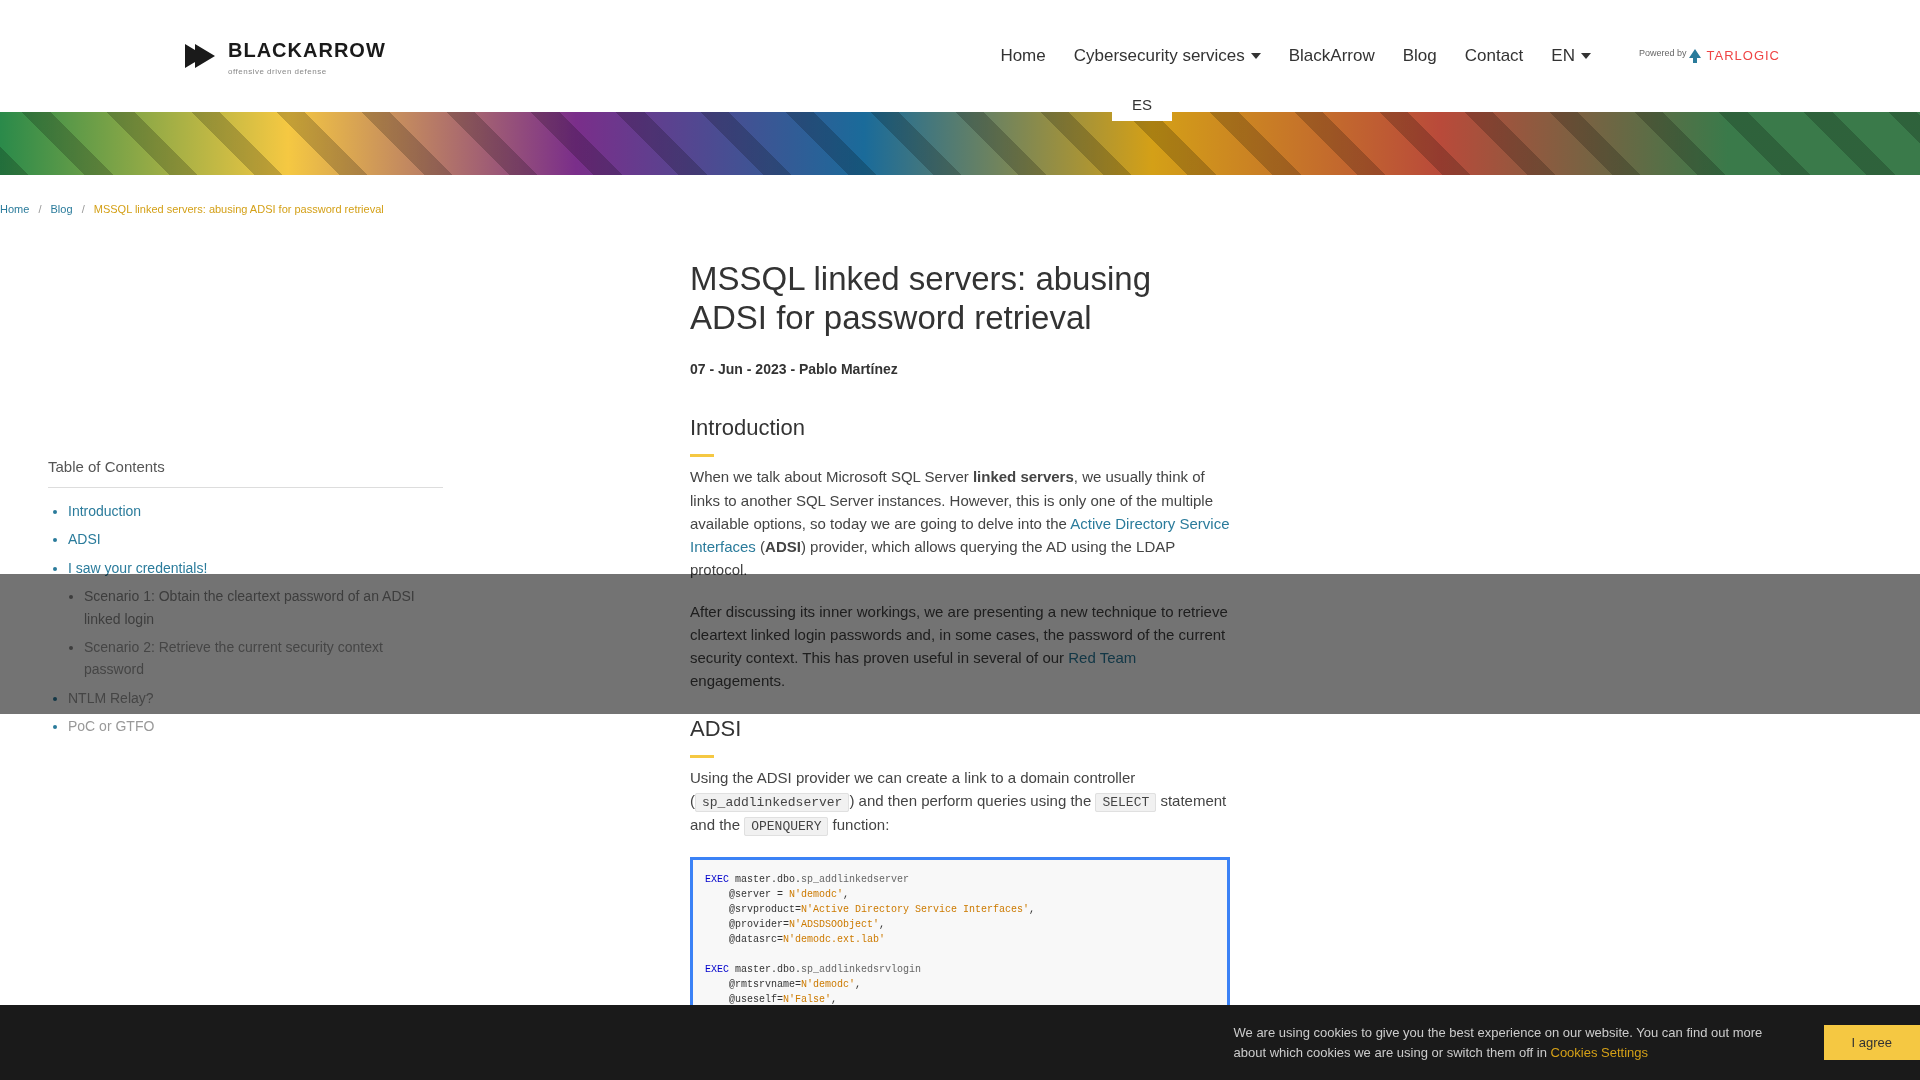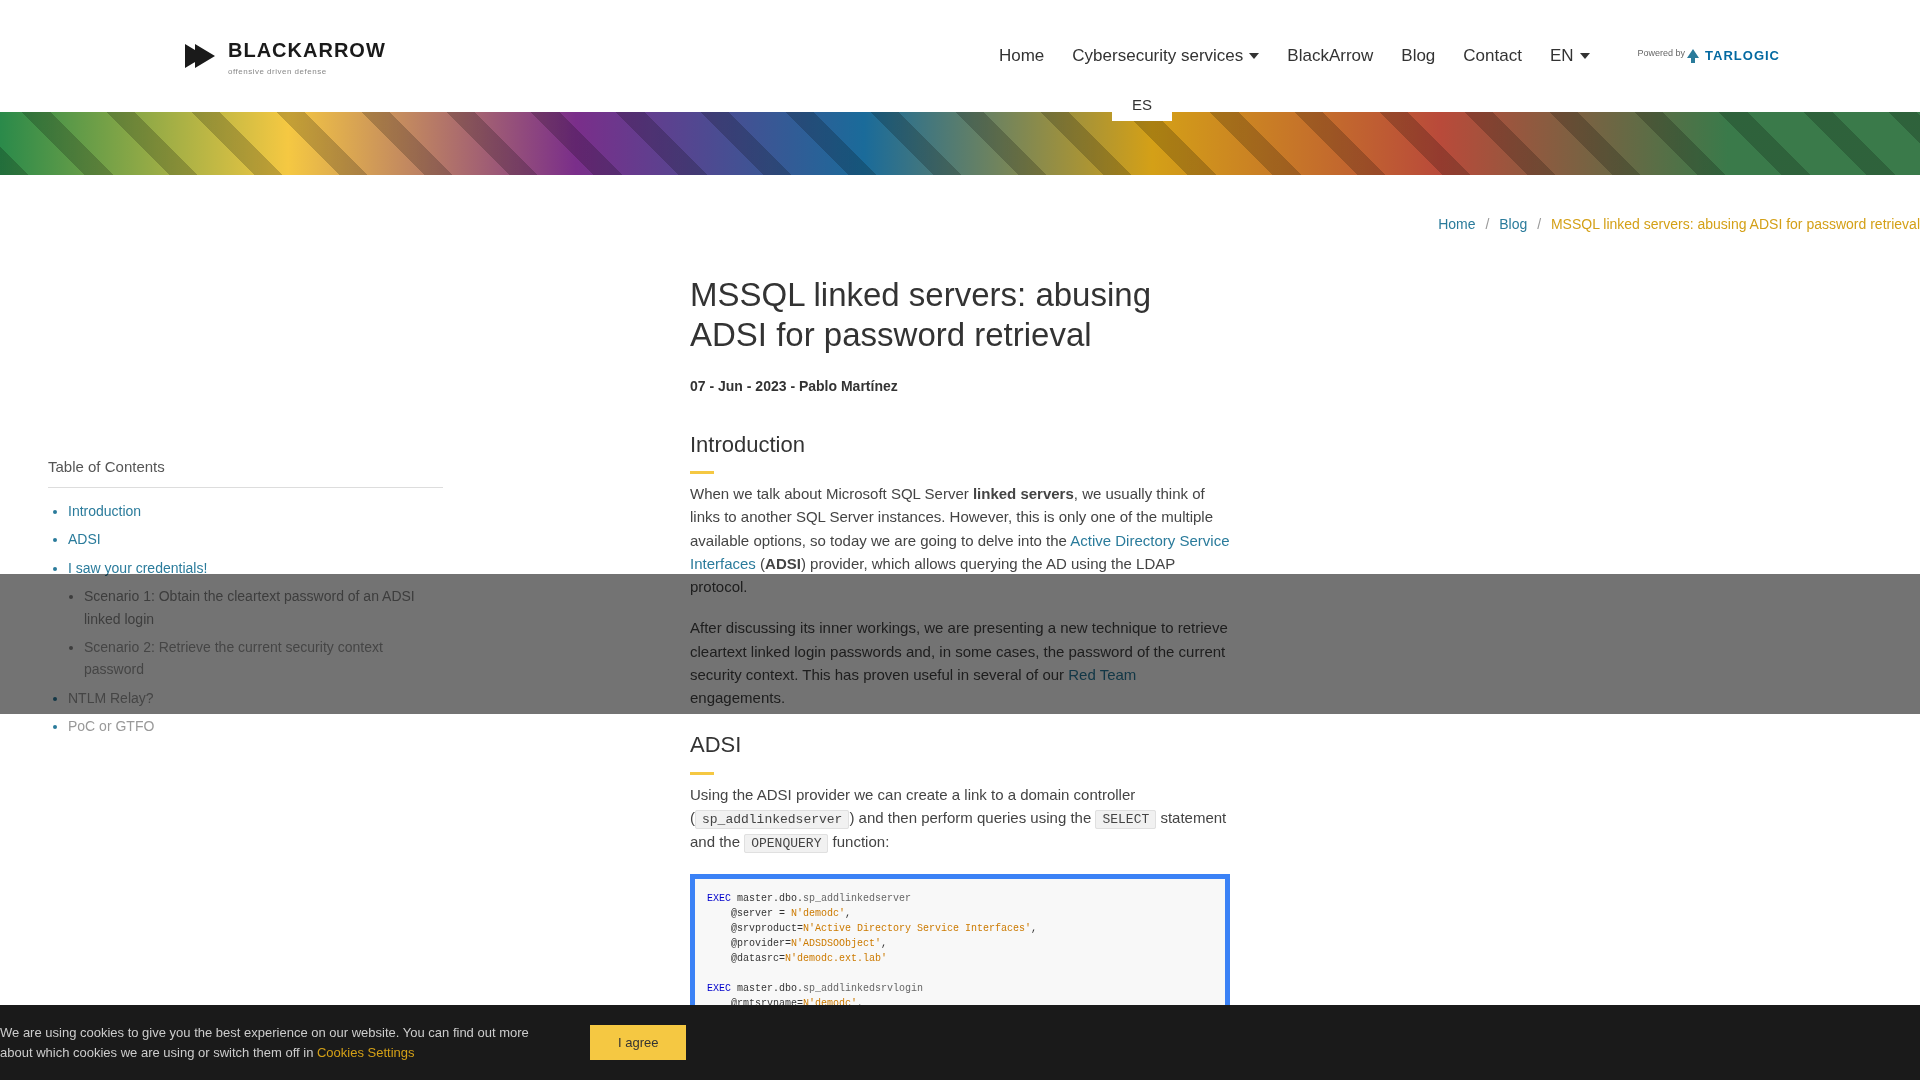--- a/index.html
+++ b/index.html
@@ -12,31 +12,31 @@
     .logo-text { display: flex; flex-direction: column; }
     .logo-main { font-size: 20px; font-weight: 700; letter-spacing: 1px; color: #1a1a1a; }
     .logo-sub { font-size: 8px; color: #888; letter-spacing: 0.5px; }
     
     .nav { display: flex; gap: 28px; margin-left: auto; align-items: center; }
     .nav-item { color: #333; font-size: 17px; text-decoration: none; cursor: pointer; display: flex; align-items: center; gap: 6px; }
     
     .powered-by { display: flex; flex-direction: row; align-items: flex-start; margin-left: 20px; margin-right: 100px; }
     .powered-label { font-size: 9px; color: #666; }
     .tarlogic { display: flex; align-items: center; gap: 4px; }
-    .tarlogic-text { font-size: 13px; font-weight: 700; color: #0369a1; letter-spacing: 1px; }
+    .tarlogic-text { font-size: 13px; font-weight: 400; color: #ef4444; letter-spacing: 1px; }
     
     .dropdown-arrow { width: 0; height: 0; border-left: 5px solid transparent; border-right: 5px solid transparent; border-top: 6px solid #333; }
     
     
     .hero { height: 63px; background: linear-gradient(90deg, #2a8a4a 0%, #f5c842 15%, #7a2e8a 30%, #1a6b9a 45%, #d4a017 60%, #b94a3a 75%, #3a7a4a 90%); filter: blur(0px); position: relative; overflow: hidden; }
     .hero::before { content: ''; position: absolute; inset: 0; background: repeating-linear-gradient(45deg, rgba(0,0,0,0.2) 0px, rgba(0,0,0,0.2) 20px, transparent 20px, transparent 60px); }
     .lang-switch { position: absolute; right: 748px; top: 88px; background: #fff; width: 60px; height: 33px; display: flex; align-items: center; justify-content: center; font-size: 15px; color: #333; cursor: pointer; }
     
     
-    .breadcrumb { text-align: right; padding: 38px 0 10px; font-size: 14px; }
+    .breadcrumb { text-align: left; padding: 26px 0 10px; font-size: 11px; }
     .breadcrumb a { color: #2a7b9b; text-decoration: none; }
     .breadcrumb .sep { color: #999; margin: 0 6px; }
     .breadcrumb .current { color: #d4a017; }
     
     
     .main { max-width: 540px; margin: 0 auto; padding: 30px 0 0; }
     .title { font-size: 33px; font-weight: 400; color: #333; line-height: 1.2; margin-bottom: 20px; }
     .meta { font-size: 14px; font-weight: 700; color: #333; margin-bottom: 30px; }
     
     .section-heading { font-size: 22px; font-weight: 400; color: #333; margin-bottom: 8px; position: relative; padding-bottom: 12px; }
@@ -51,28 +51,28 @@
     .toc { position: fixed; left: 48px; top: 455px; width: 395px; background: rgba(255,255,255,0.95); }
     .toc-title { font-size: 15px; color: #555; padding: 0 0 8px 0; border-bottom: 1px solid #ddd; margin-bottom: 12px; }
     .toc ul { list-style: disc; padding-left: 20px; }
     .toc li { font-size: 14px; color: #2a7b9b; margin-bottom: 6px; line-height: 1.6; }
     .toc li a { color: #2a7b9b; text-decoration: none; }
     .toc li.sub { margin-left: 16px; color: #888; }
     .toc li.sub a { color: #888; }
     .toc li.muted a { color: #999; }
     
     
-    .code-preview { background: #f8f8f8; border: 5px solid #3b82f6; margin-top: 20px; padding: 12px; font-family: 'Courier New', monospace; font-size: 10px; line-height: 1.5; }
+    .code-preview { background: #f8f8f8; border: 3px solid #3b82f6; margin-top: 20px; padding: 12px; font-family: 'Courier New', monospace; font-size: 10px; line-height: 1.5; }
     .code-line { white-space: pre; }
     .kw { color: #0000cc; }
     .str { color: #cc7a00; }
     .fn { color: #666; }
     
     
-    .cookie-banner { position: fixed; bottom: 0; left: 0; right: 0; background: #1a1a1a; color: #ccc; padding: 18px 0; display: flex; align-items: center; justify-content: flex-start; gap: 30px; z-index: 100; }
+    .cookie-banner { position: fixed; bottom: 0; left: 0; right: 0; background: #1a1a1a; color: #ccc; padding: 18px 0; display: flex; align-items: center; justify-content: flex-end; gap: 30px; z-index: 100; }
     .cookie-text { font-size: 13px; max-width: 560px; line-height: 1.5; }
     .cookie-text a { color: #d4a017; text-decoration: none; }
     .cookie-btn { background: #f5c842; color: #333; border: none; padding: 10px 28px; font-size: 13px; cursor: pointer; }
     
     .overlay-dim { position: fixed; top: 574px; left: 0; right: 0; height: 140px; background: rgba(0,0,0,0.55); z-index: 50; pointer-events: none; }
   </style>
 </head>
 <body>
 
 <header class="header">

